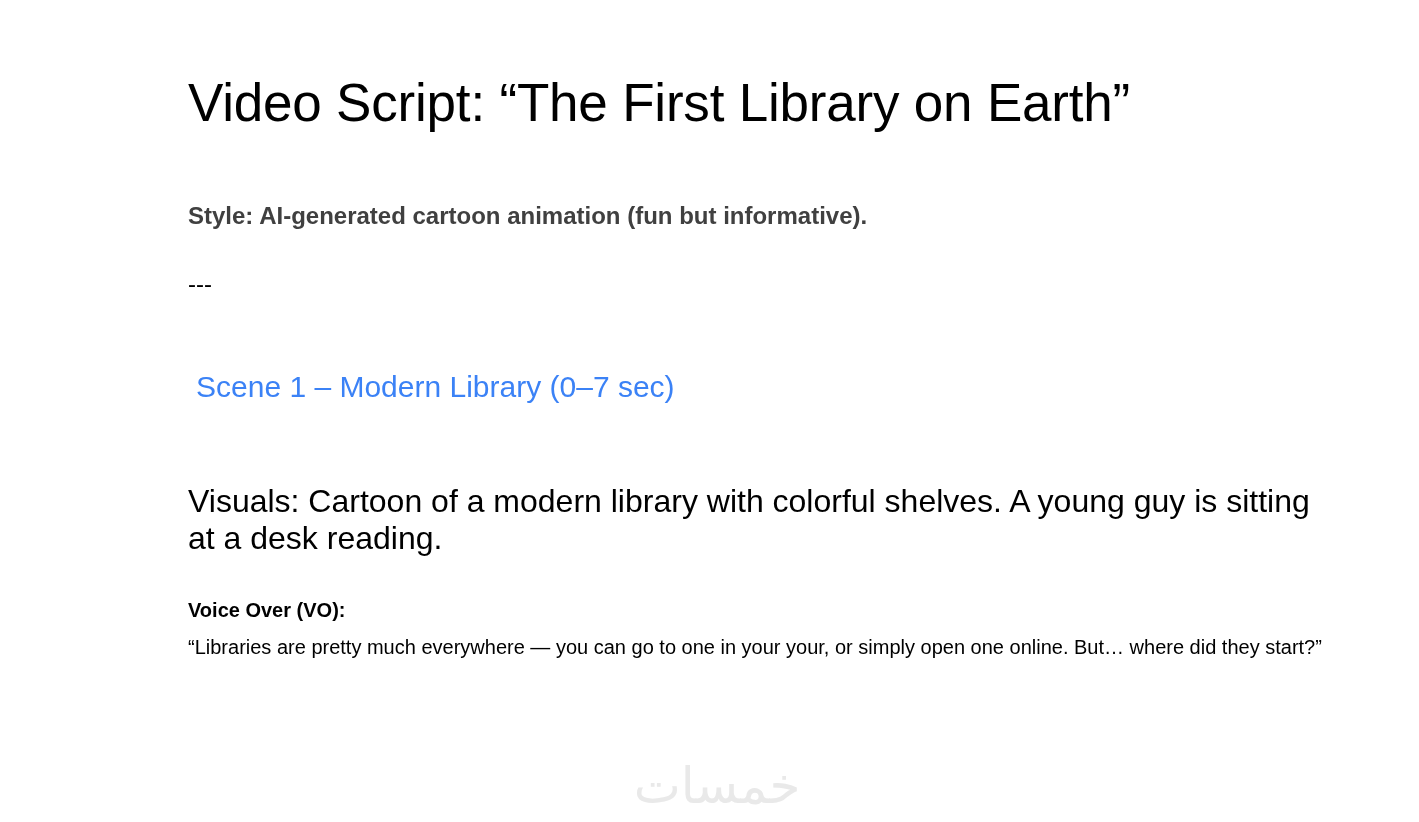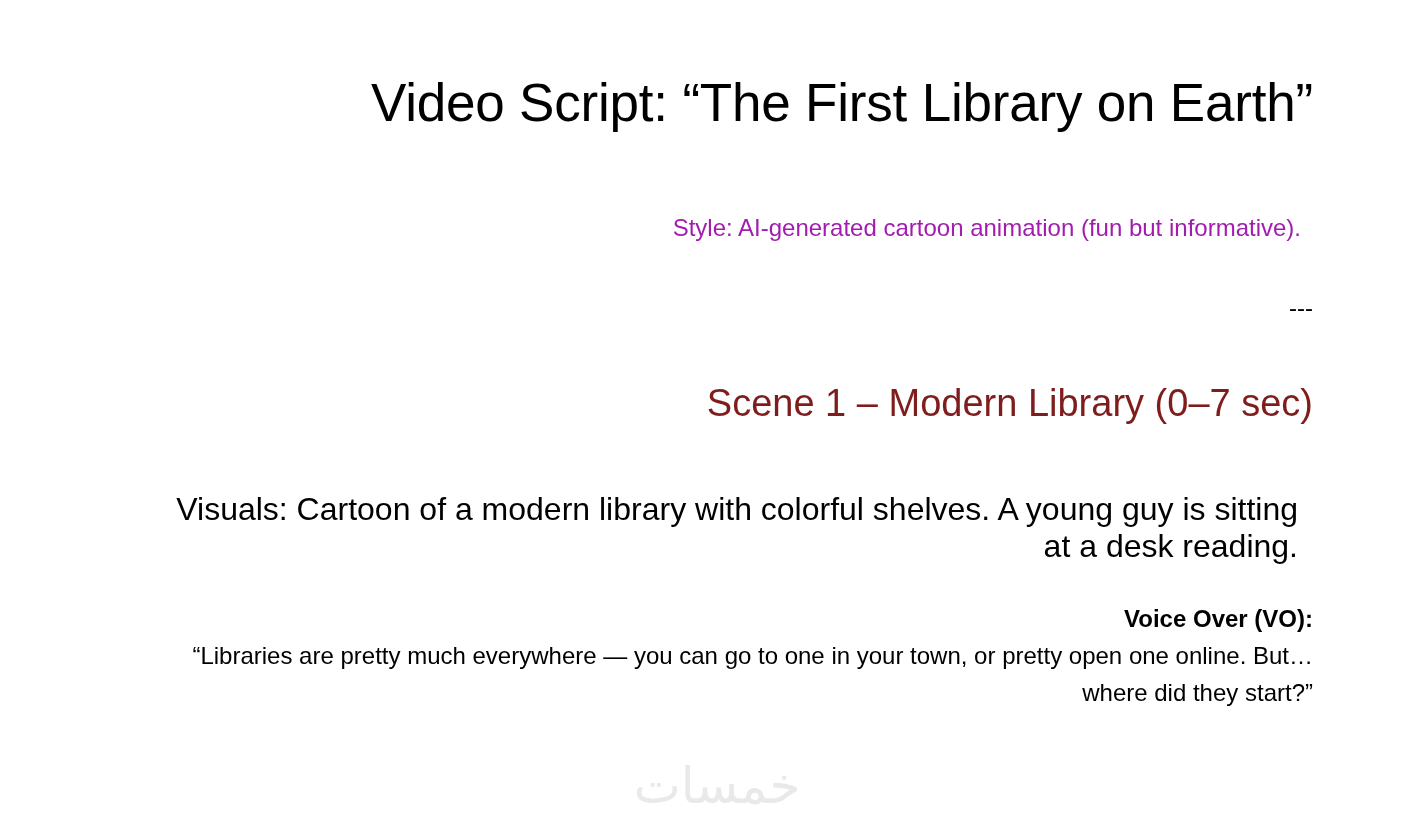--- a/index.html
+++ b/index.html
@@ -21,80 +21,79 @@
   .page {
     position: relative;
     width: 1419px;
     height: 822px;
     background: #ffffff;
     padding: 0;
   }
 
   .doc-body {
     position: absolute;
-    left: 163px;
+    left: 188px;
     top: 0;
     width: 1150px;
-    text-align: right;
   }
 
   .doc-title {
     font-size: 53px;
     font-weight: 400;
     line-height: 82px;
     letter-spacing: -0.2px;
     margin: 0;
     padding-top: 62px;
     color: #000000;
     white-space: normal;
   }
 
   .meta-block {
-    margin: 12px;
+    margin: 0;
     padding-top: 53px;
     font-size: 24px;
     line-height: 37px;
-    font-weight: 400;
-    color: #a21caf;
+    font-weight: 700;
+    color: #404040;
   }
 
   .meta-line { display: block; }
 
   .divider-text {
     margin: 0;
     padding-top: 38px;
     font-size: 24px;
     line-height: 24px;
     letter-spacing: 0px;
     color: #000000;
   }
 
   .scene-heading {
-    margin: 0;
+    margin: 8px;
     padding-top: 60px;
-    font-size: 38px;
+    font-size: 30px;
     line-height: 46px;
     font-weight: 400;
-    color: #7f1d1d;
+    color: #3b82f6;
   }
 
   .visuals-para {
     margin: 0;
     padding-top: 65px;
     font-size: 32px;
     line-height: 37px;
     font-weight: 400;
     width: 1135px;
     color: #000000;
   }
 
   .vo-block {
     margin: 0;
     padding-top: 35px;
-    font-size: 24px;
+    font-size: 20px;
     line-height: 37px;
     width: 1150px;
     color: #000000;
   }
 
   .vo-label {
     display: block;
     font-weight: 700;
   }
 
@@ -139,17 +138,17 @@
     </p>
 
     <p class="divider-text">---</p>
 
     <h2 class="scene-heading">Scene 1 – Modern Library (0–7 sec)</h2>
 
     <p class="visuals-para">Visuals: Cartoon of a modern library with colorful shelves. A young guy is sitting at a desk reading.</p>
 
     <p class="vo-block">
       <span class="vo-label">Voice Over (VO):</span>
-      <span class="vo-quote">“Libraries are pretty much everywhere — you can go to one in your town, or pretty open one online. But… where did they start?”</span>
+      <span class="vo-quote">“Libraries are pretty much everywhere — you can go to one in your your, or simply open one online. But… where did they start?”</span>
     </p>
 
   </div>
 </div>
 
 </body></html>

